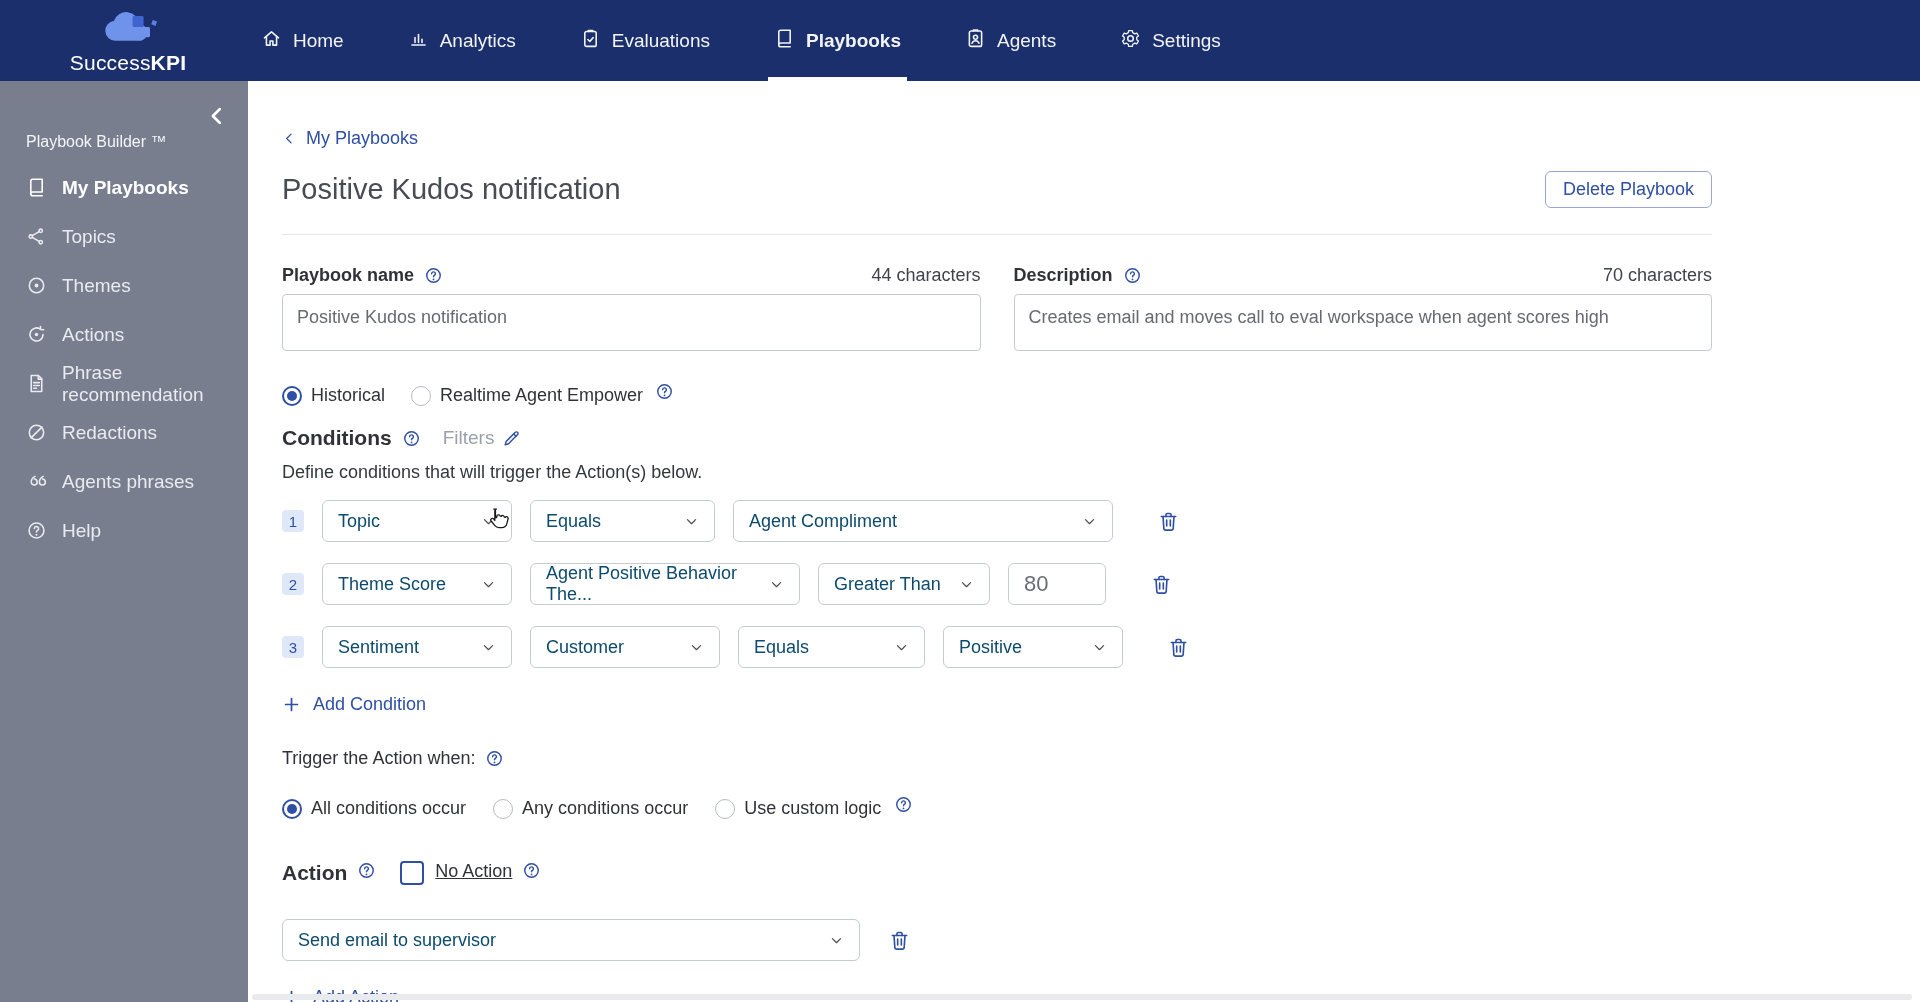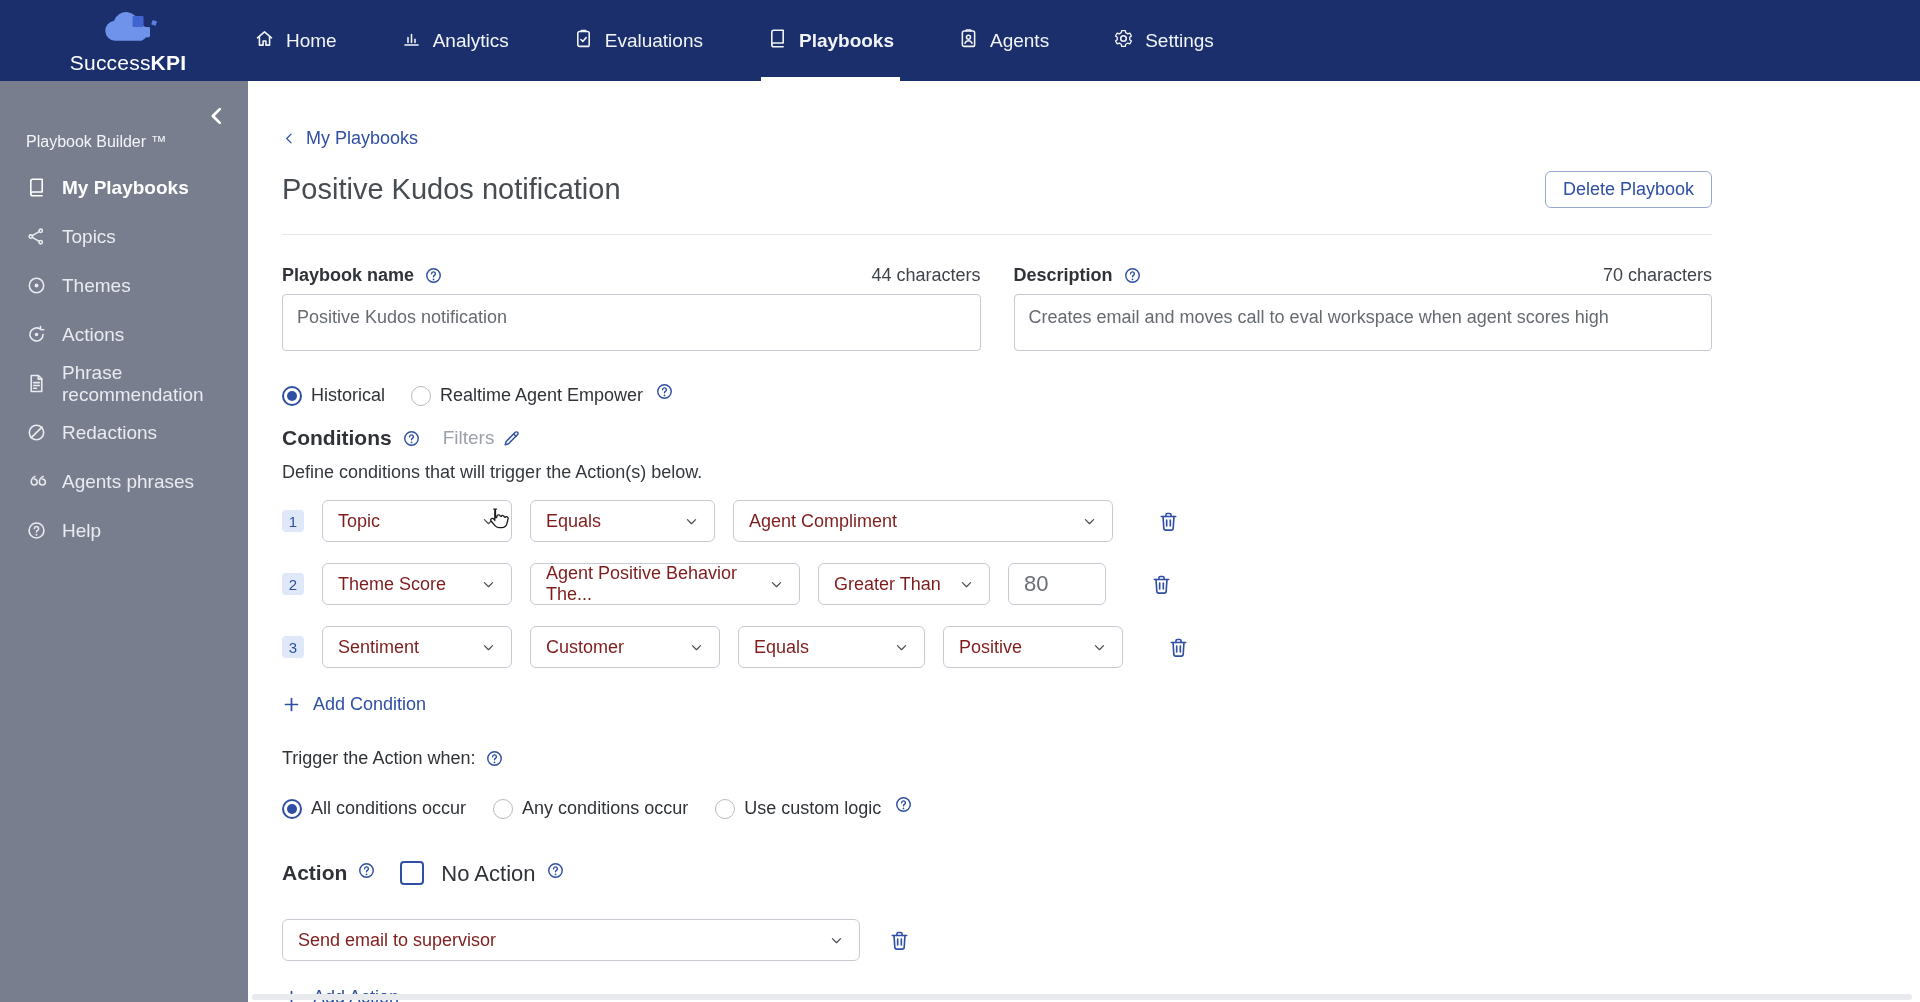--- a/index.html
+++ b/index.html
@@ -3,21 +3,21 @@
 <meta charset="utf-8">
 <style>
   * { margin:0; padding:0; box-sizing:border-box; }
   html,body { width:1920px; height:1002px; font-family:"Liberation Sans",sans-serif; background:#fff; overflow:hidden; position:relative; }
 
   
   .topnav { position:absolute; top:0; left:0; width:1920px; height:81px; background:#1b2f6c; }
   .logo { position:absolute; left:60px; top:6px; width:136px; display:flex; flex-direction:column; align-items:center; cursor:pointer; }
   .logo-text { color:#fff; font-size:21px; margin-top:-3px; letter-spacing:.2px; }
   .logo-text .bold { font-weight:700; }
-  .nav-items { position:absolute; left:248px; top:0; height:81px; display:flex; gap:52px; list-style:none; }
+  .nav-items { position:absolute; left:255px; top:0; height:81px; display:flex; gap:52px; list-style:none; }
   .nav-item { position:relative; display:flex; align-items:center; gap:11px; color:#f2f4f8; font-size:19px; cursor:pointer; padding:0 6px; }
   .nav-item svg { width:21px; height:21px; }
   .nav-item.active { font-weight:700; }
   .nav-item.active::after { content:""; position:absolute; left:0; right:0; bottom:0; height:4px; background:#fff; }
 
   
   .sidebar { position:absolute; top:81px; left:0; width:248px; height:921px; background:#797e8f; }
   .collapse-btn { position:absolute; top:24px; right:20px; width:22px; height:22px; color:#fff; cursor:pointer; }
   .sidebar-title { padding:52px 0 0 26px; font-size:16px; color:#f4f5f8; }
   .sidebar-list { list-style:none; margin-top:12px; }
@@ -54,35 +54,35 @@
   .cond-head { margin-top:20px; display:flex; align-items:center; height:24px; }
   .section-heading { font-size:21px; font-weight:700; color:#2f3338; }
   .help-icon { width:19px; height:19px; color:#2e4fa3; margin-left:10px; display:inline-flex; cursor:pointer; flex:0 0 19px; }
   .filters-label { margin-left:22px; font-size:19px; color:#9ba1aa; }
   .pencil { width:19px; height:19px; color:#2e4fa3; margin-left:8px; display:inline-flex; cursor:pointer; }
   .cond-sub { margin-top:12px; font-size:18px; color:#33383f; }
 
   .cond-rows { margin-top:17px; display:flex; flex-direction:column; gap:21px; }
   .cond-row { display:flex; align-items:center; gap:18px; height:42px; }
   .row-badge { width:22px; height:22px; background:#dfe8f8; color:#2e4fa3; border-radius:4px; font-size:15px; display:flex; align-items:center; justify-content:center; flex:0 0 22px; }
-  .select-box { height:42px; border:1px solid #c6cad1; border-radius:6px; background:#fff; display:flex; align-items:center; justify-content:space-between; padding:0 15px; font-size:18px; color:#7f1d1d; cursor:pointer; }
+  .select-box { height:42px; border:1px solid #c6cad1; border-radius:6px; background:#fff; display:flex; align-items:center; justify-content:space-between; padding:0 15px; font-size:18px; color:#0c4a6e; cursor:pointer; }
   .select-box .chev { width:15px; height:15px; color:#4b5057; margin-left:10px; flex:0 0 15px; display:inline-flex; }
   .num-input { height:42px; border:1px solid #c6cad1; border-radius:6px; padding:0 15px; font-size:22px; color:#6a6f76; font-family:inherit; background:#fff; }
   .trash-btn { width:23px; height:23px; color:#2e4fa3; margin-left:26px; cursor:pointer; background:none; border:none; padding:0; display:inline-flex; }
   .trash-btn svg { width:100%; height:100%; }
 
   .add-link { margin-top:26px; display:flex; align-items:center; gap:12px; color:#2e4fa3; font-size:18px; cursor:pointer; width:max-content; }
   .add-link .plus { width:19px; height:19px; display:inline-flex; }
 
   .trigger-label-row { margin-top:33px; display:flex; align-items:center; font-size:18px; color:#2f3338; height:21px; }
   .trigger-radios { margin-top:21px; gap:27px; }
 
   .action-head { margin-top:42px; display:flex; align-items:flex-start; height:24px; }
   .checkbox { width:24px; height:24px; border:2px solid #2e4fa3; border-radius:4px; margin-left:24px; background:#fff; cursor:pointer; flex:0 0 24px; }
-  .no-action-label { margin-left:17px; font-size:22px; color:#2f3338; }
+  .no-action-label { margin-left:11px; font-size:18px; color:#2f3338;text-decoration:underline; }
 
   .action-rows { margin-top:34px; }
   .action-row { display:flex; align-items:center; height:42px; }
   .action-select { width:578px; }
   .add-action { margin-top:26px; }
 
   .bottom-bar { position:absolute; left:252px; right:8px; bottom:2px; height:6px; background:#e8eaee; border-radius:4px; }
 
   .cursor { position:absolute; left:483px; top:503px; width:30px; height:30px; z-index:50; pointer-events:none; }
 

